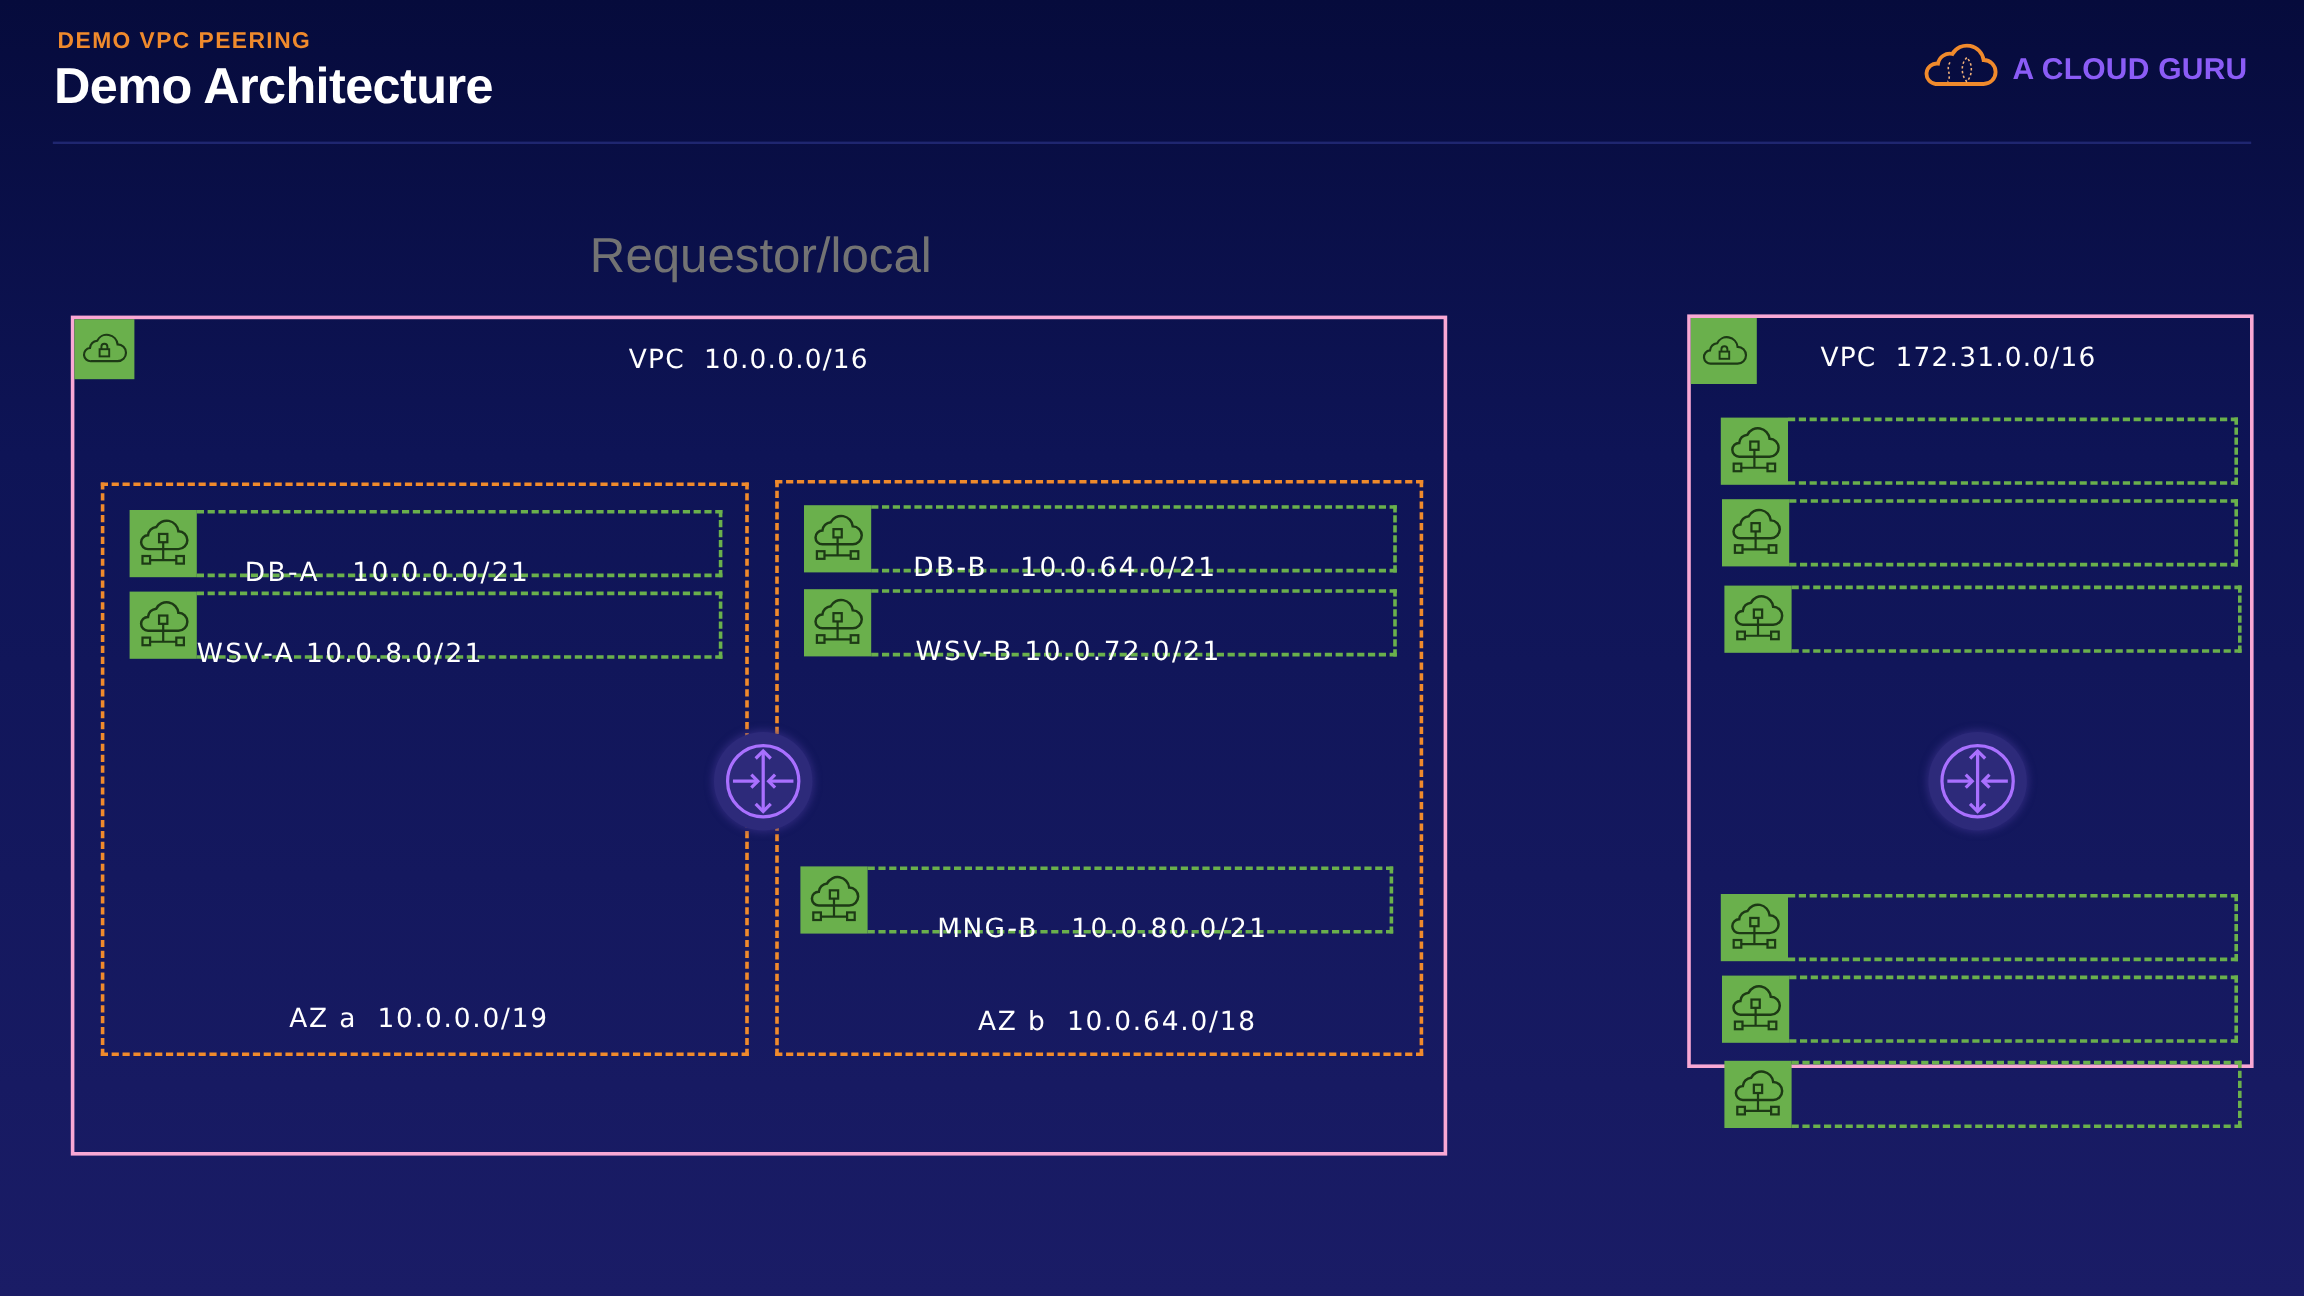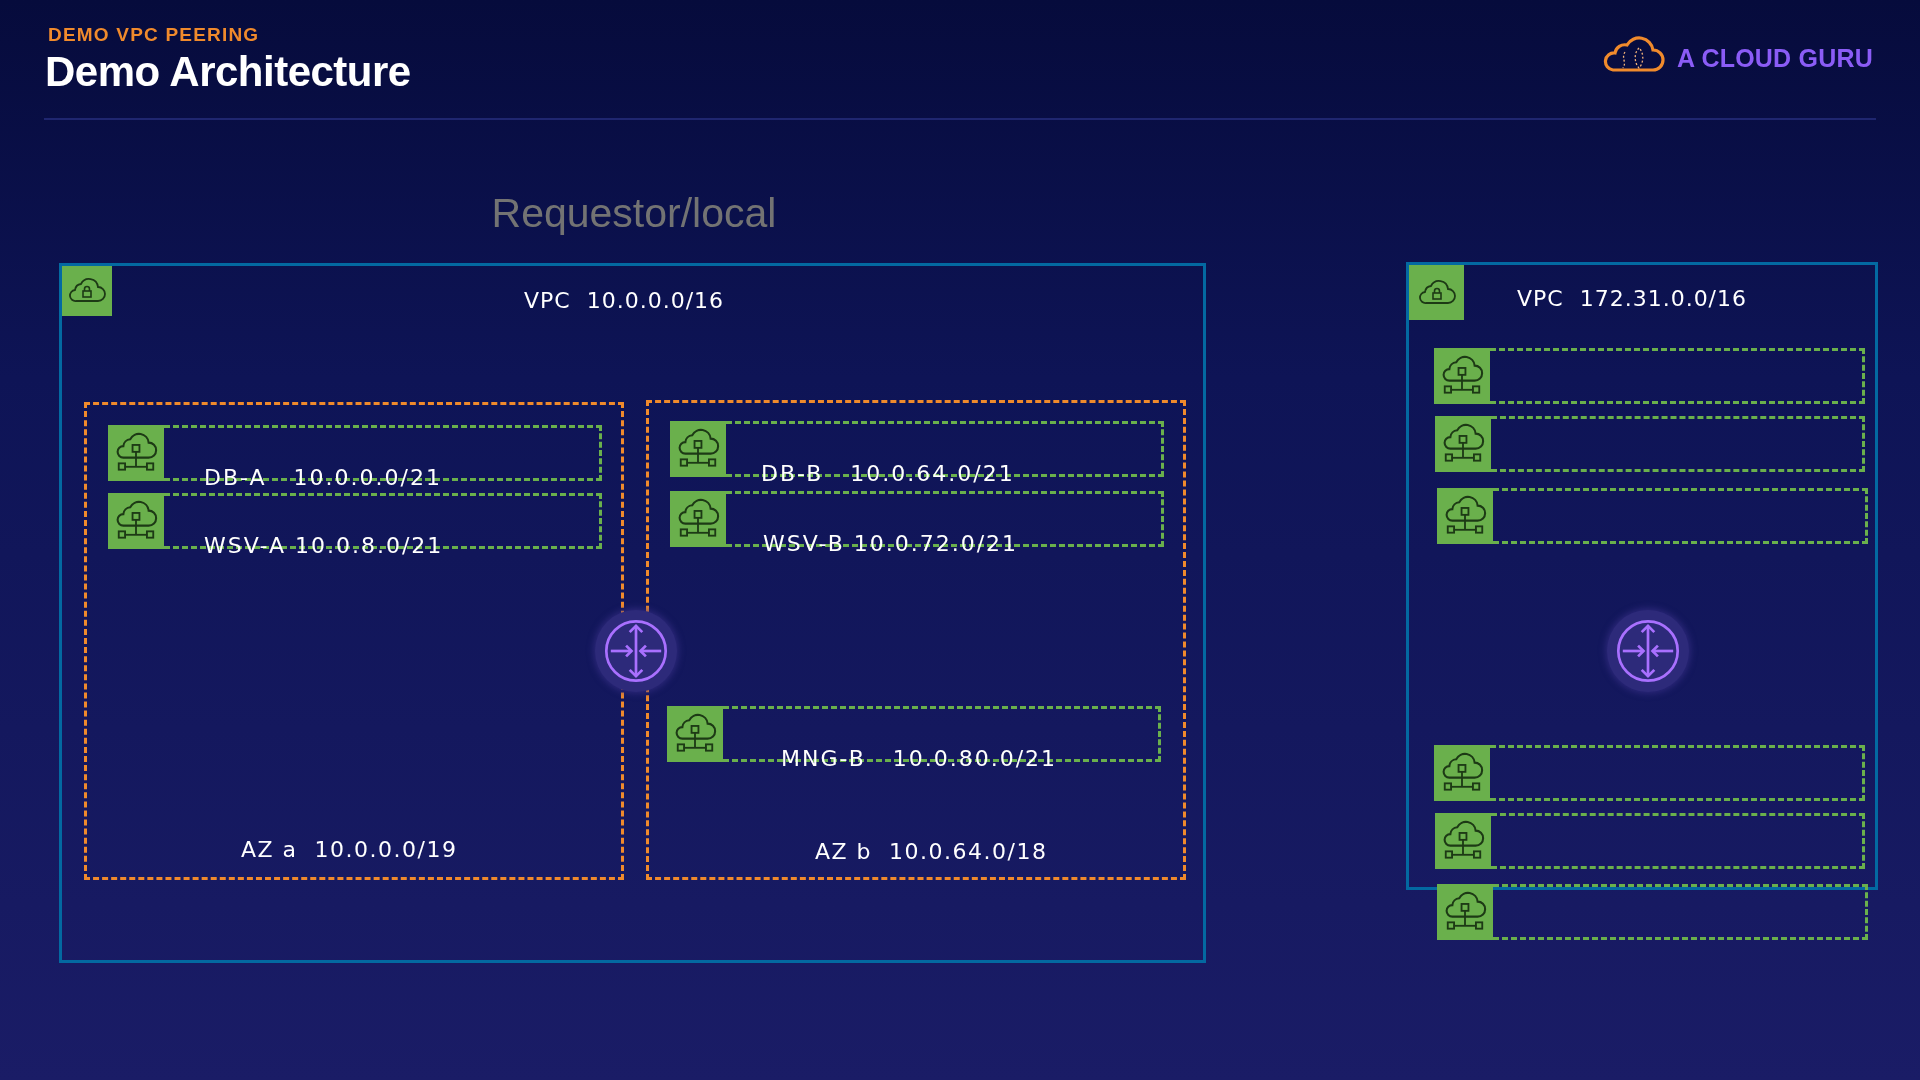--- a/index.html
+++ b/index.html
@@ -10,21 +10,21 @@
     color:#fff;
   }
   .abs { position:absolute; }
   .kicker { left:48px; top:24px; font-size:19px; font-weight:700; color:#f08a2c; letter-spacing:1.2px; }
   .title { left:45px; top:48px; font-size:42px; font-weight:700; color:#fff; letter-spacing:-0.5px; }
   .logo { left:1603px; top:36px; height:44px; display:flex; align-items:center; gap:12px; }
   .logo-text { font-size:25px; font-weight:700; color:#8b5cf6; letter-spacing:0.2px; }
   .divider { left:44px; top:118px; width:1832px; height:2px; background:#1f2670; }
   .section-title { left:487px; top:190px; width:294px; text-align:center; font-size:41px; color:#737373; }
 
-  .vpc { border:3px solid #0369a1; box-sizing:border-box; }
+  .vpc { border:3px solid #f9a8d4; box-sizing:border-box; }
   .vpc-badge { width:50px; height:50px; background:#6ab04c; display:flex; align-items:center; justify-content:center; }
   .vpc-label { font-family:"DejaVu Sans", sans-serif; font-size:22px; color:#fff; letter-spacing:1px; white-space:pre; }
 
   .az { border:3px dashed #f08a2c; box-sizing:border-box; }
   .az-label { font-family:"DejaVu Sans", sans-serif; font-size:22px; color:#fff; letter-spacing:1.5px; white-space:pre; }
 
   .subnet { height:56px; display:flex; align-items:stretch; }
   .subnet-badge { width:56px; height:56px; background:#6ab04c; display:flex; align-items:center; justify-content:center; flex:none; }
   .subnet-box { flex:1; border:3px dashed #6ab04c; border-left:none; box-sizing:border-box; display:flex; align-items:center; justify-content:center; }
   .subnet-label { font-family:"DejaVu Sans", sans-serif; font-size:22px; color:#fff; letter-spacing:2px; white-space:pre;margin-top:48px; }
@@ -98,21 +98,21 @@
       <div class="subnet-box" style="justify-content:flex-start; padding-left:40px;">
         <span class="subnet-label">DB-A   10.0.0.0/21</span>
       </div>
     </div>
     <div class="subnet" style="position:absolute; left:21px; top:88px; width:494px;">
       <div class="subnet-badge">
         <svg width="46" height="46">
             <use href="#sym-cloud-net"></use>
           </svg>
       </div>
-      <div class="subnet-box" style="justify-content:flex-start; padding-left:40px;">
+      <div class="subnet-box" style="justify-content:flex-start; ">
         <span class="subnet-label">WSV-A 10.0.8.0/21</span>
       </div>
     </div>
     <div class="az-label" style="position:absolute; left:154px; top:432px;">AZ a  10.0.0.0/19</div>
   </div>
 
   <div class="az" style="position:absolute; left:584px; top:134px; width:540px; height:480px;">
     <div class="subnet" style="position:absolute; left:21px; top:18px; width:494px;">
       <div class="subnet-badge">
         <svg width="46" height="46">
@@ -126,21 +126,21 @@
     <div class="subnet" style="position:absolute; left:21px; top:88px; width:494px;">
       <div class="subnet-badge">
         <svg width="46" height="46">
             <use href="#sym-cloud-net"></use>
           </svg>
       </div>
       <div class="subnet-box" style="justify-content:flex-start; padding-left:37px;">
         <span class="subnet-label">WSV-B 10.0.72.0/21</span>
       </div>
     </div>
-    <div class="subnet" style="position:absolute; left:18px; top:303px; width:494px;justify-content:center;">
+    <div class="subnet" style="position:absolute; left:18px; top:319px; width:494px;justify-content:center;">
       <div class="subnet-badge">
         <svg width="46" height="46">
             <use href="#sym-cloud-net"></use>
           </svg>
       </div>
       <div class="subnet-box" style="justify-content:flex-start; padding-left:58px;">
         <span class="subnet-label">MNG-B   10.0.80.0/21</span>
       </div>
     </div>
     <div class="az-label" style="position:absolute; left:166px; top:436px;">AZ b  10.0.64.0/18</div>

